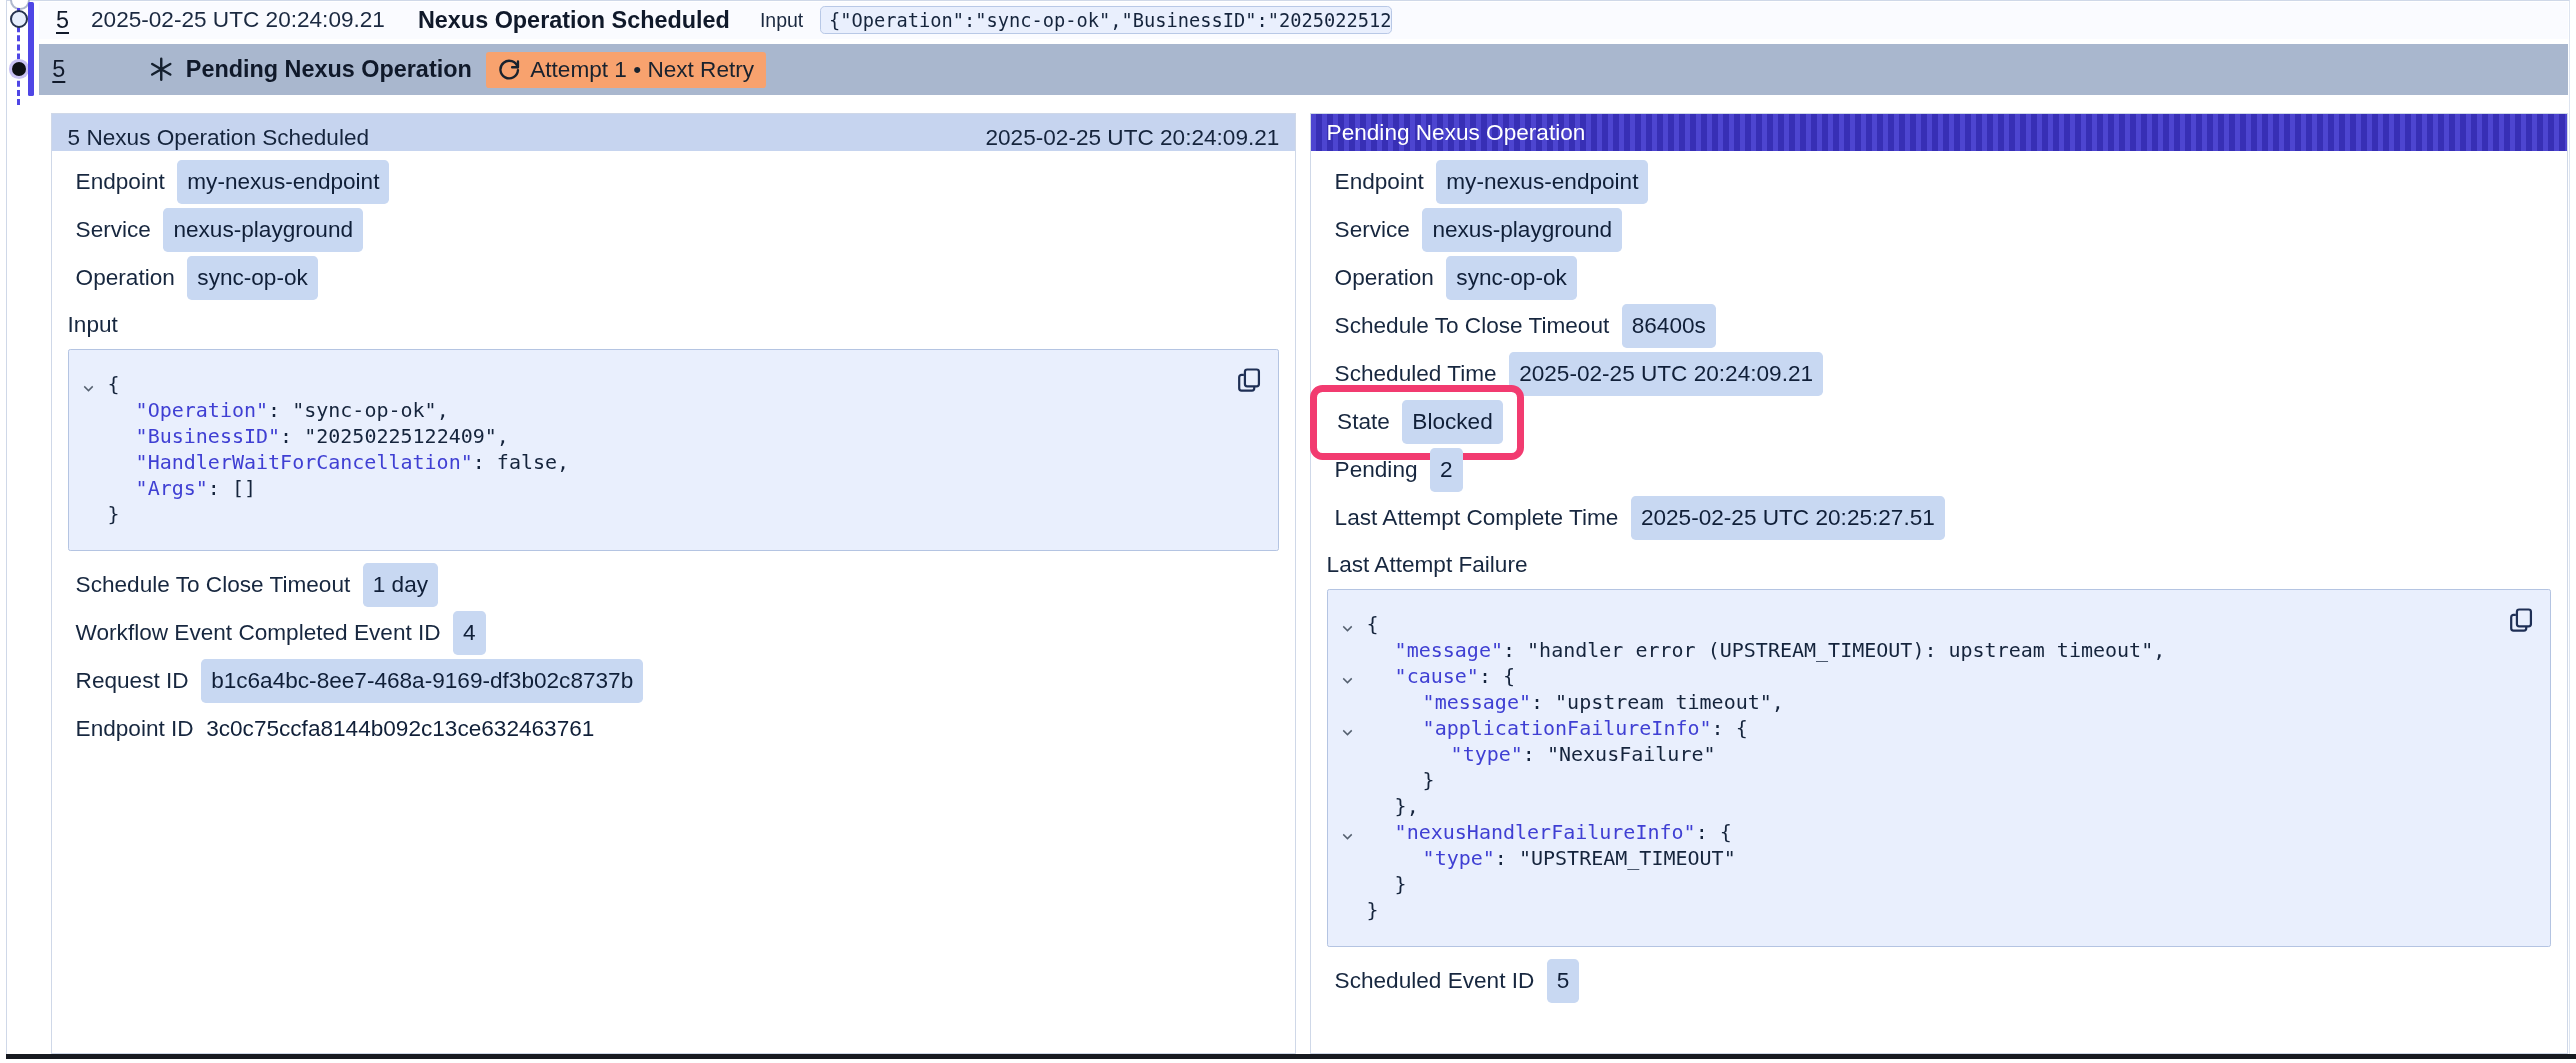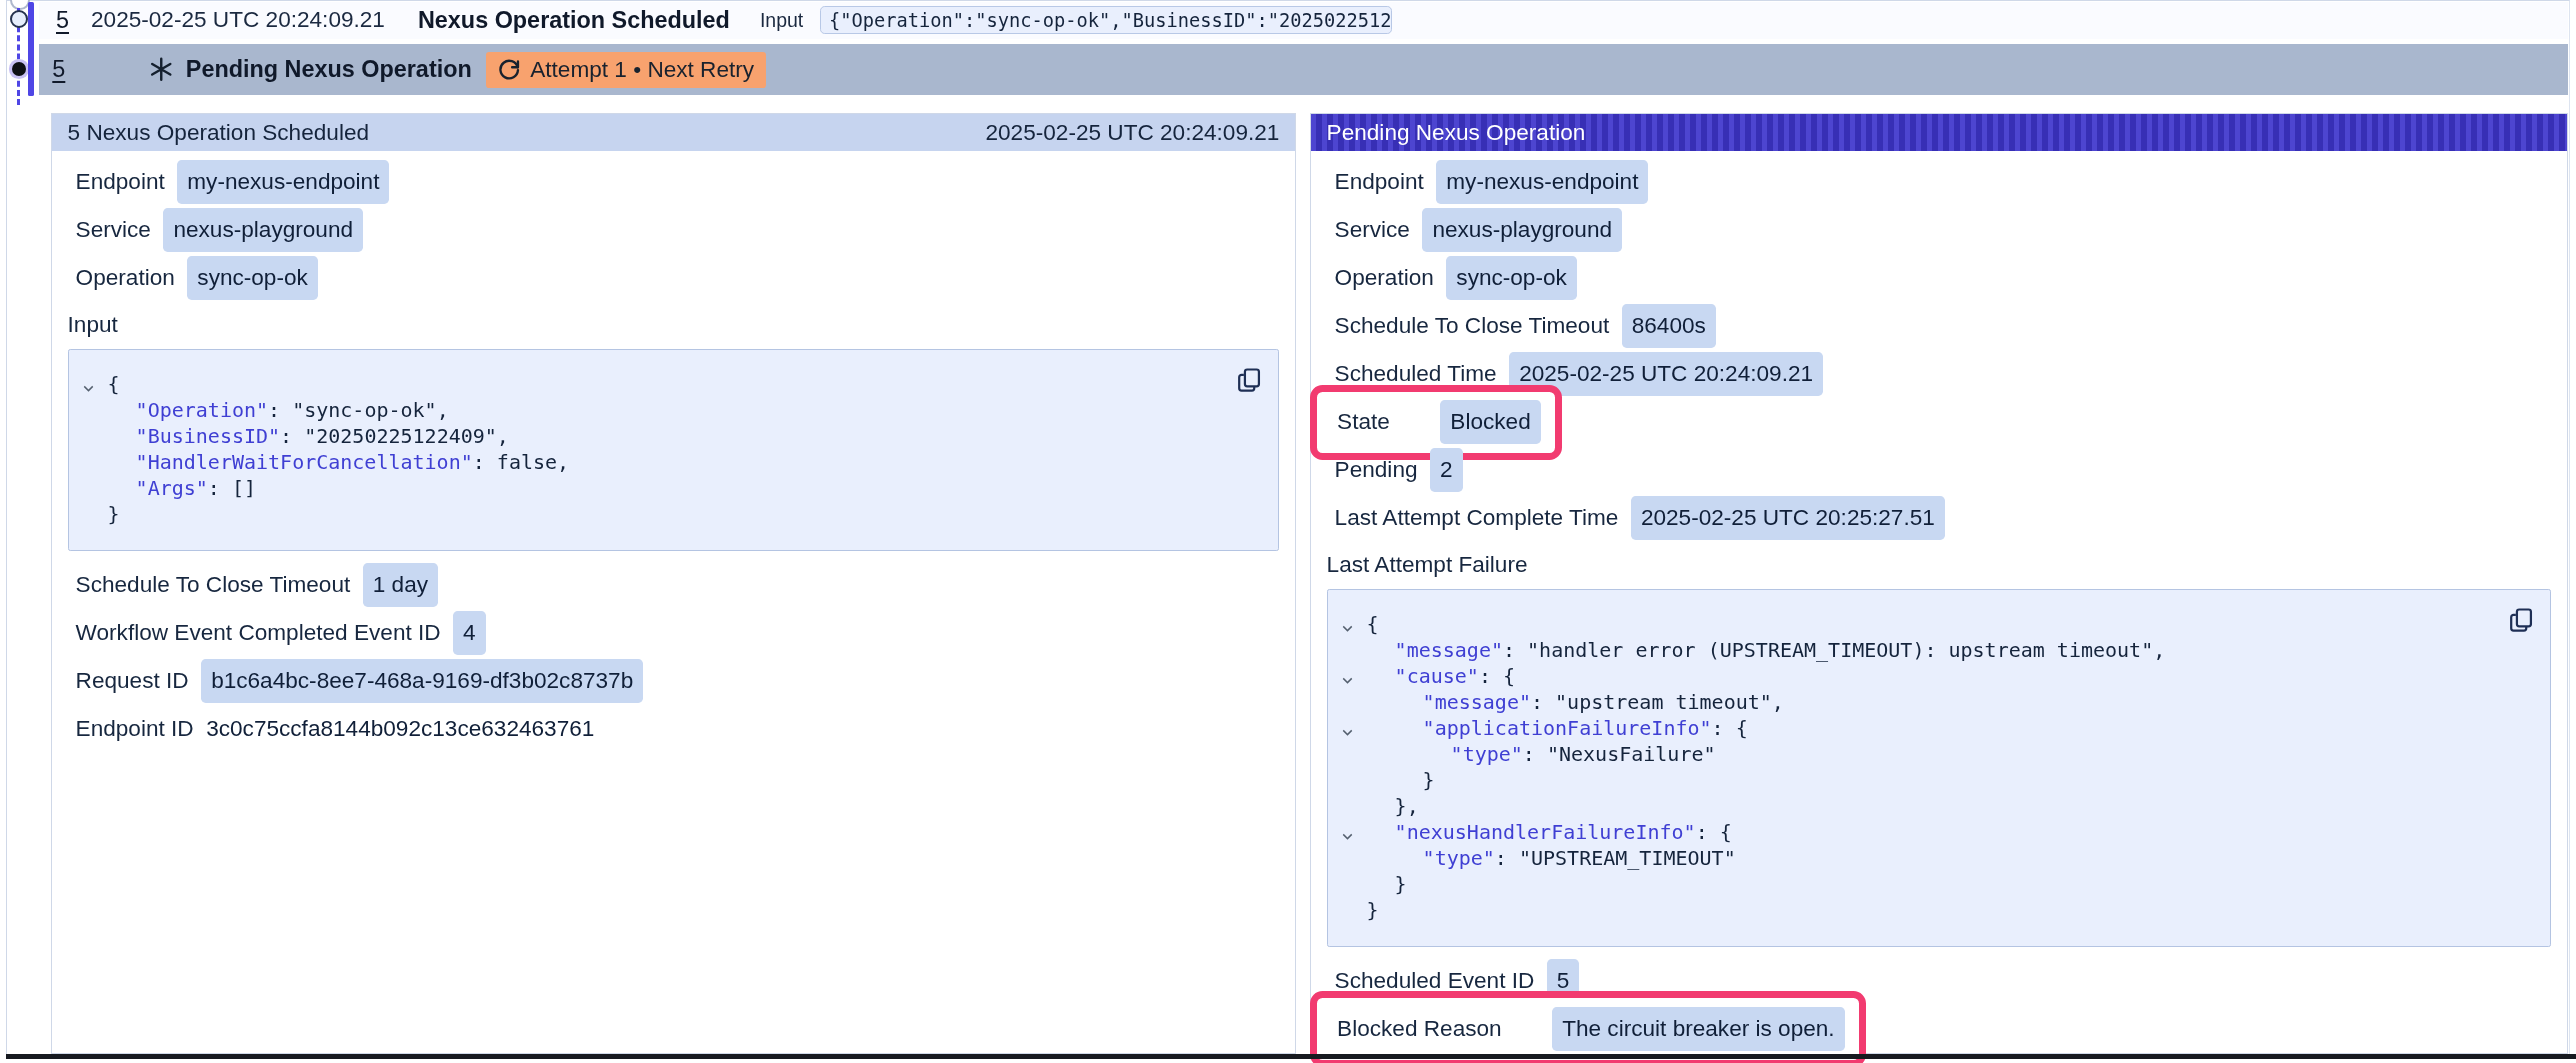--- a/index.html
+++ b/index.html
@@ -42,32 +42,32 @@
     border:2.3px solid #26334d; background:#e6eefb; }
   .tl-circle-filled { position:absolute; left:11.7px; top:62px; width:14px; height:14px; border-radius:50%;
     background:#0f1115; box-shadow:0 0 0 3.1px #c9c2f4; }
   .tl-active-bar { position:absolute; left:28px; top:1.6px; width:6.2px; height:94px; background:#4f46e5; border-radius:1.6px; }
 
   
   .panel { position:absolute; top:113px; height:941px; background:#ffffff; border:1.6px solid #cfd8e8; box-sizing:border-box; }
   .left-panel { left:51px; width:1245px; }
   .right-panel { left:1310px; width:1258px; }
   .panel-header { height:37px; display:flex; align-items:center; padding:0 15.6px; font-size:22.6px; }
-  .left-header { background:#c6d4ef; justify-content:space-between; color:#15243c; }
+  .left-header { background:#c6d4ef; justify-content:space-between; color:#15243c;align-items:flex-end; }
   .striped { color:#ffffff; font-weight:500;
     background:repeating-linear-gradient(90deg,#4d45d0 0 5.5px,#372fb5 5.5px 11px); }
   .panel-body { padding:15.6px 15.6px 0 15.6px; }
 
   .field-row { display:flex; align-items:center; height:31px; margin-bottom:17px; }
   .f-label { font-size:22.6px; color:#17273f; margin-right:12.5px; white-space:nowrap;margin-left:8px; }
   .f-value { white-space:nowrap; }
   .f-value.badge { background:#c8d8f2; border-radius:4.7px; padding:9px 10px; font-size:22.6px; color:#101f38; }
   .f-value.link { font-size:22.6px; color:#101f38; text-underline-offset:4.7px; cursor:pointer; }
   .hl-box { display:inline-flex; align-items:center; border:7px solid #f23b70; border-radius:12.5px;
-    background:#ffffff; padding:8.6px 14px 8.6px 12.5px; margin:-15.6px 0 -15.6px -17px;gap:38px; }
+    background:#ffffff; padding:8.6px 14px 8.6px 12.5px; margin:-15.6px 0 -15.6px -17px; }
 
   .section-label { font-size:22.6px; color:#17273f; margin:18.7px 0 11px 0; }
 
   .code-block { position:relative; background:#e9effd; border:1.6px solid #b4c4e2; border-radius:2.3px;
     padding:21px 55px 22.6px 11px; font-family:"DejaVu Sans Mono", monospace; font-size:20px; line-height:26px;
     color:#15243c; margin-bottom:18.7px; }
   .code-line { position:relative; padding-left:28px; white-space:pre; }
   .code-content { display:inline-block; }
   .chev { position:absolute; left:0; top:5.5px; width:17px; height:17px; color:#55606f; cursor:pointer; }
   .chev svg { width:100%; height:100%; }
@@ -242,24 +242,18 @@
             </svg></span><span class="code-content" style="padding-left: 28px;"><span class="seg-k">"nexusHandlerFailureInfo"</span><span class="seg-p">: </span><span class="seg-p">{</span></span></div>
         <div class="code-line"><span class="code-content" style="padding-left: 56px;"><span class="seg-k">"type"</span><span class="seg-p">: </span><span class="seg-s">"UPSTREAM_TIMEOUT"</span></span></div>
         <div class="code-line"><span class="code-content" style="padding-left: 28px;"><span class="seg-p">}</span></span></div>
         <div class="code-line"><span class="code-content" style="padding-left: 0px;"><span class="seg-p">}</span></span></div>
       </div>
     <div>
         <div class="field-row">
           <span class="f-label">Scheduled Event ID</span>
           <span class="f-value badge">5</span>
         </div>
-        <div class="field-row">
-          <span class="hl-box">
-            <span class="f-label">Blocked Reason</span>
-            <span class="f-value badge">The circuit breaker is open.</span>
-          </span>
-        </div>
       </div>
   </div>
 </div>
 
 <div class="bottom-bar"></div>
 
 
 </body></html>

